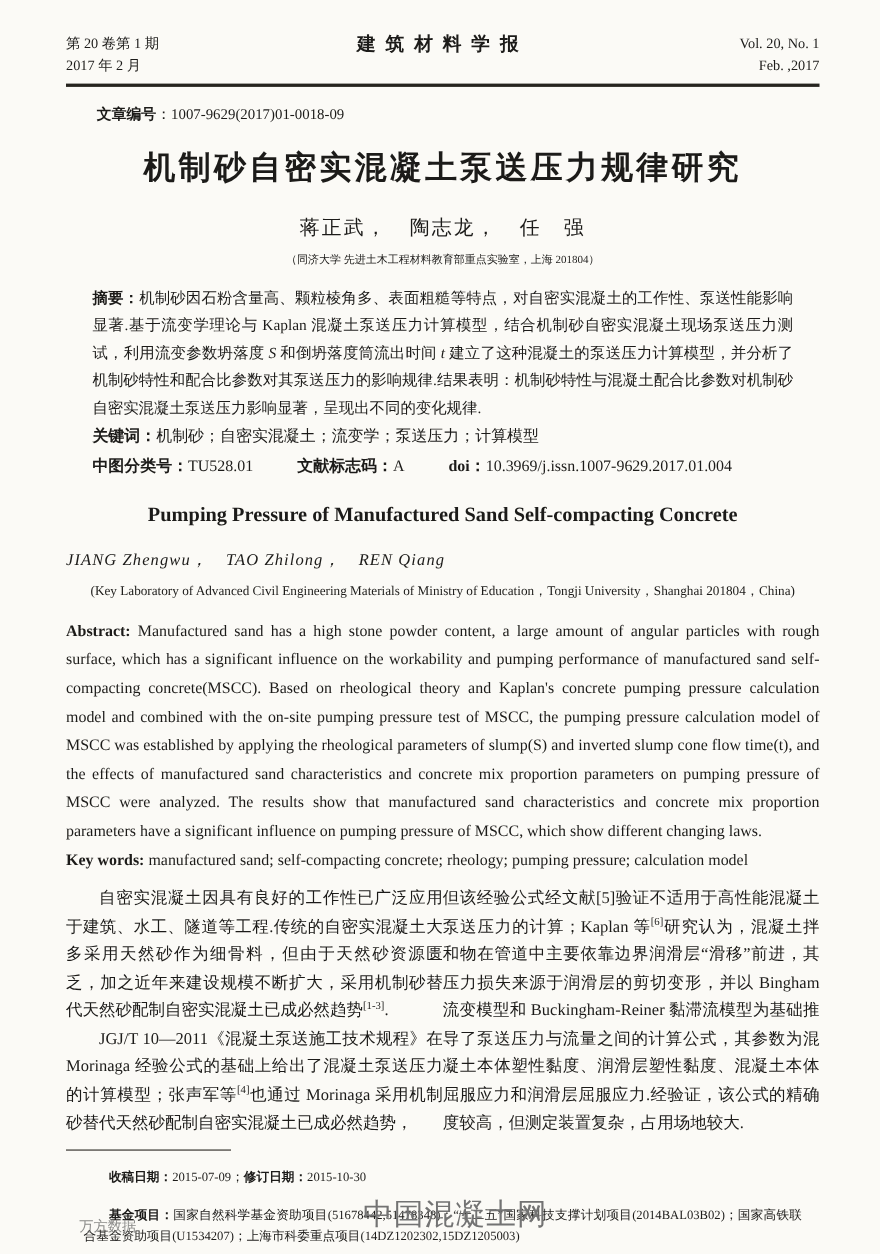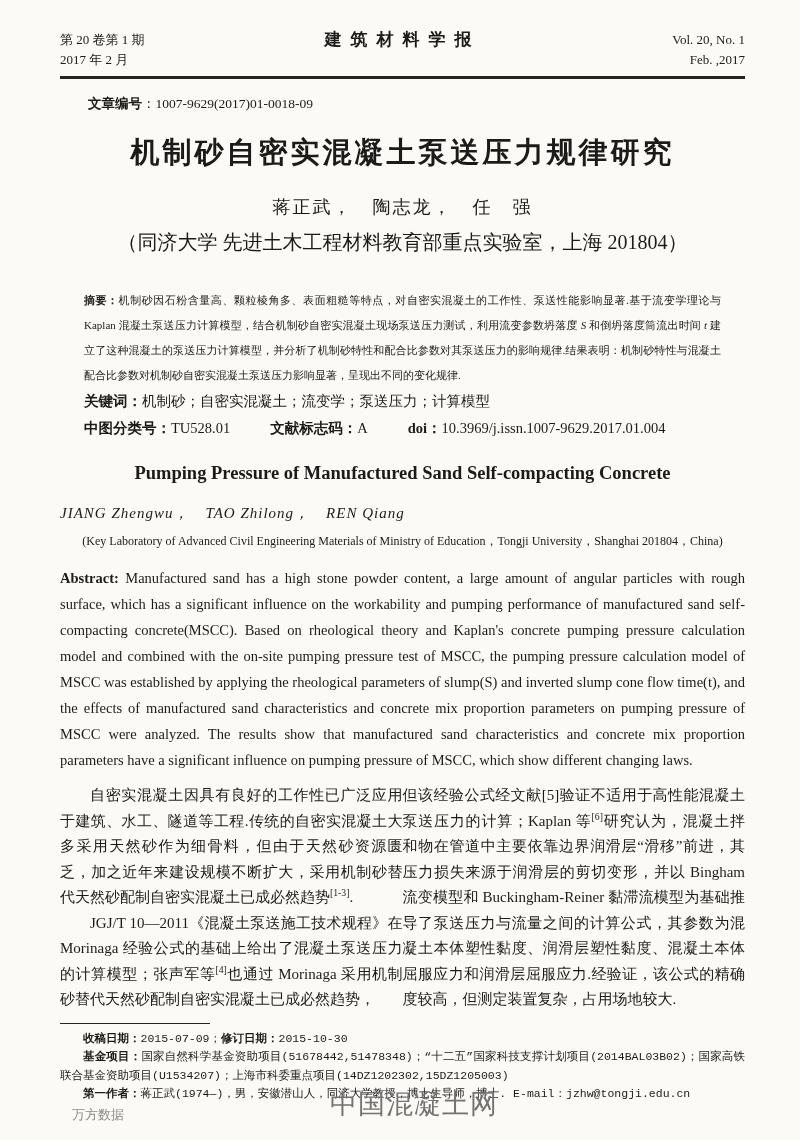--- a/index.html
+++ b/index.html
@@ -24,45 +24,45 @@
   .jh-center{text-align:center;flex:1;}
   .journal-zh{font-size:17px;font-weight:bold;letter-spacing:9px;line-height:20px;}
   .journal-en{font-size:13px;letter-spacing:0.5px;}
   .header-rule{border:none;border-top:3px solid #26241f;margin:6px 0 0 0;}
 
   .article-no{margin:16px 0 0 28px;font-size:13.5px;}
 
   
   .title-zh{margin:20px 0 0 0;text-align:center;font-size:29px;font-weight:bold;letter-spacing:3px;}
   .authors-zh{margin-top:22px;text-align:center;font-size:18px;letter-spacing:2px;}
-  .affil-zh{margin-top:10px;text-align:center;font-size:20px;}
+  .affil-zh{margin-top:10px;text-align:center;font-size:10px;}
 
   
-  .abstract-zh{margin:32px 0 0 0;padding:0 24px;font-size:11px;line-height:25px;text-align:justify;}
+  .abstract-zh{margin:16px 0 0 0;padding:0 24px;font-size:14px;line-height:25px;text-align:justify;}
   .keywords-zh{margin-top:1px;padding:0 24px;font-size:14.5px;line-height:25px;}
   .clc-line{margin-top:2px;padding:0 24px;font-size:14.5px;line-height:25px;display:flex;}
   .clc-line .gap{width:40px;}
 
   
   .title-en{margin:22px 0 0 0;text-align:center;font-size:18.5px;font-weight:bold;}
   .authors-en{margin-top:20px;font-size:15px;font-style:italic;letter-spacing:1px;}
   .affil-en{margin-top:10px;text-align:center;font-size:12px;}
   .abstract-en{margin-top:15px;font-size:14.5px;line-height:26px;text-align:justify;}
   .keywords-en{font-size:14.5px;line-height:26px;text-align:justify;}
 
   
   .columns{display:flex;margin-top:10px;}
   .col{flex:1;font-size:15px;line-height:25.5px;text-align:justify;}
   .para{margin:0;text-indent:2em;}
   .para.no-indent{text-indent:0;}
 
   
   .footnote-rule{border:none;border-top:1.5px solid #26241f;width:150px;margin:10px 0 6px 0;}
   .footnotes{font-size:11.5px;line-height:18.5px;text-align:justify;}
-  .footnotes p{margin:0;text-indent:2em;font-family:Liberation Mono, monospace;}
+  .footnotes p{margin:16px;text-indent:2em;}
 
   
   .wanfang{position:absolute;left:72px;bottom:16px;font-size:13px;color:#8b8b89;
            font-family:Liberation Sans, sans-serif;}
   .watermark{position:absolute;left:330px;bottom:18px;font-size:27px;color:#737373;
              font-family:Liberation Sans, sans-serif;letter-spacing:1px;}
 </style>
 </head>
 <body>
 
@@ -97,20 +97,21 @@
     <span><span class="b">文献标志码：</span><span>A</span></span>
     <span class="gap"></span>
     <span><span class="b">doi：</span><span>10.3969/j.issn.1007-9629.2017.01.004</span></span>
   </div>
 
   <h2 class="title-en">Pumping Pressure of Manufactured Sand Self-compacting Concrete</h2>
   <div class="authors-en">JIANG Zhengwu，　TAO Zhilong，　REN Qiang</div>
   <div class="affil-en">(Key Laboratory of Advanced Civil Engineering Materials of Ministry of Education，Tongji University，Shanghai 201804，China)</div>
 
   <div class="abstract-en"><span class="b">Abstract: </span><span>Manufactured sand has a high stone powder content, a large amount of angular particles with rough surface, which has a significant influence on the workability and pumping performance of manufactured sand self-compacting concrete(MSCC). Based on rheological theory and Kaplan's concrete pumping pressure calculation model and combined with the on-site pumping pressure test of MSCC, the pumping pressure calculation model of MSCC was established by applying the rheological parameters of slump(S) and inverted slump cone flow time(t), and the effects of manufactured sand characteristics and concrete mix proportion parameters on pumping pressure of MSCC were analyzed. The results show that manufactured sand characteristics and concrete mix proportion parameters have a significant influence on pumping pressure of MSCC, which show different changing laws.</span></div>
+  <div class="keywords-en"><span class="b">Key words: </span><span>manufactured sand; self-compacting concrete; rheology; pumping pressure; calculation model</span></div>
 
   <div class="columns">
     <div class="col">
       <p class="para"><span>自密实混凝土因具有良好的工作性已广泛应用于建筑、水工、隧道等工程.传统的自密实混凝土大多采用天然砂作为细骨料，但由于天然砂资源匮乏，加之近年来建设规模不断扩大，采用机制砂替代天然砂配制自密实混凝土已成必然趋势</span><sup>[1-3]</sup><span>.</span></p>
       <p class="para"><span>JGJ/T 10—2011《混凝土泵送施工技术规程》在 Morinaga 经验公式的基础上给出了混凝土泵送压力的计算模型；张声军等</span><sup>[4]</sup><span>也通过 Morinaga 采用机制砂替代天然砂配制自密实混凝土已成必然趋势，</span></p>
     </div>
     <div class="col">
       <p class="para no-indent"><span>但该经验公式经文献[5]验证不适用于高性能混凝土泵送压力的计算；Kaplan 等</span><sup>[6]</sup><span>研究认为，混凝土拌和物在管道中主要依靠边界润滑层“滑移”前进，其压力损失来源于润滑层的剪切变形，并以 Bingham 流变模型和 Buckingham-Reiner 黏滞流模型为基础推导了泵送压力与流量之间的计算公式，其参数为混凝土本体塑性黏度、润滑层塑性黏度、混凝土本体屈服应力和润滑层屈服应力.经验证，该公式的精确度较高，但测定装置复杂，占用场地较大.</span></p>
     </div>
   </div>

